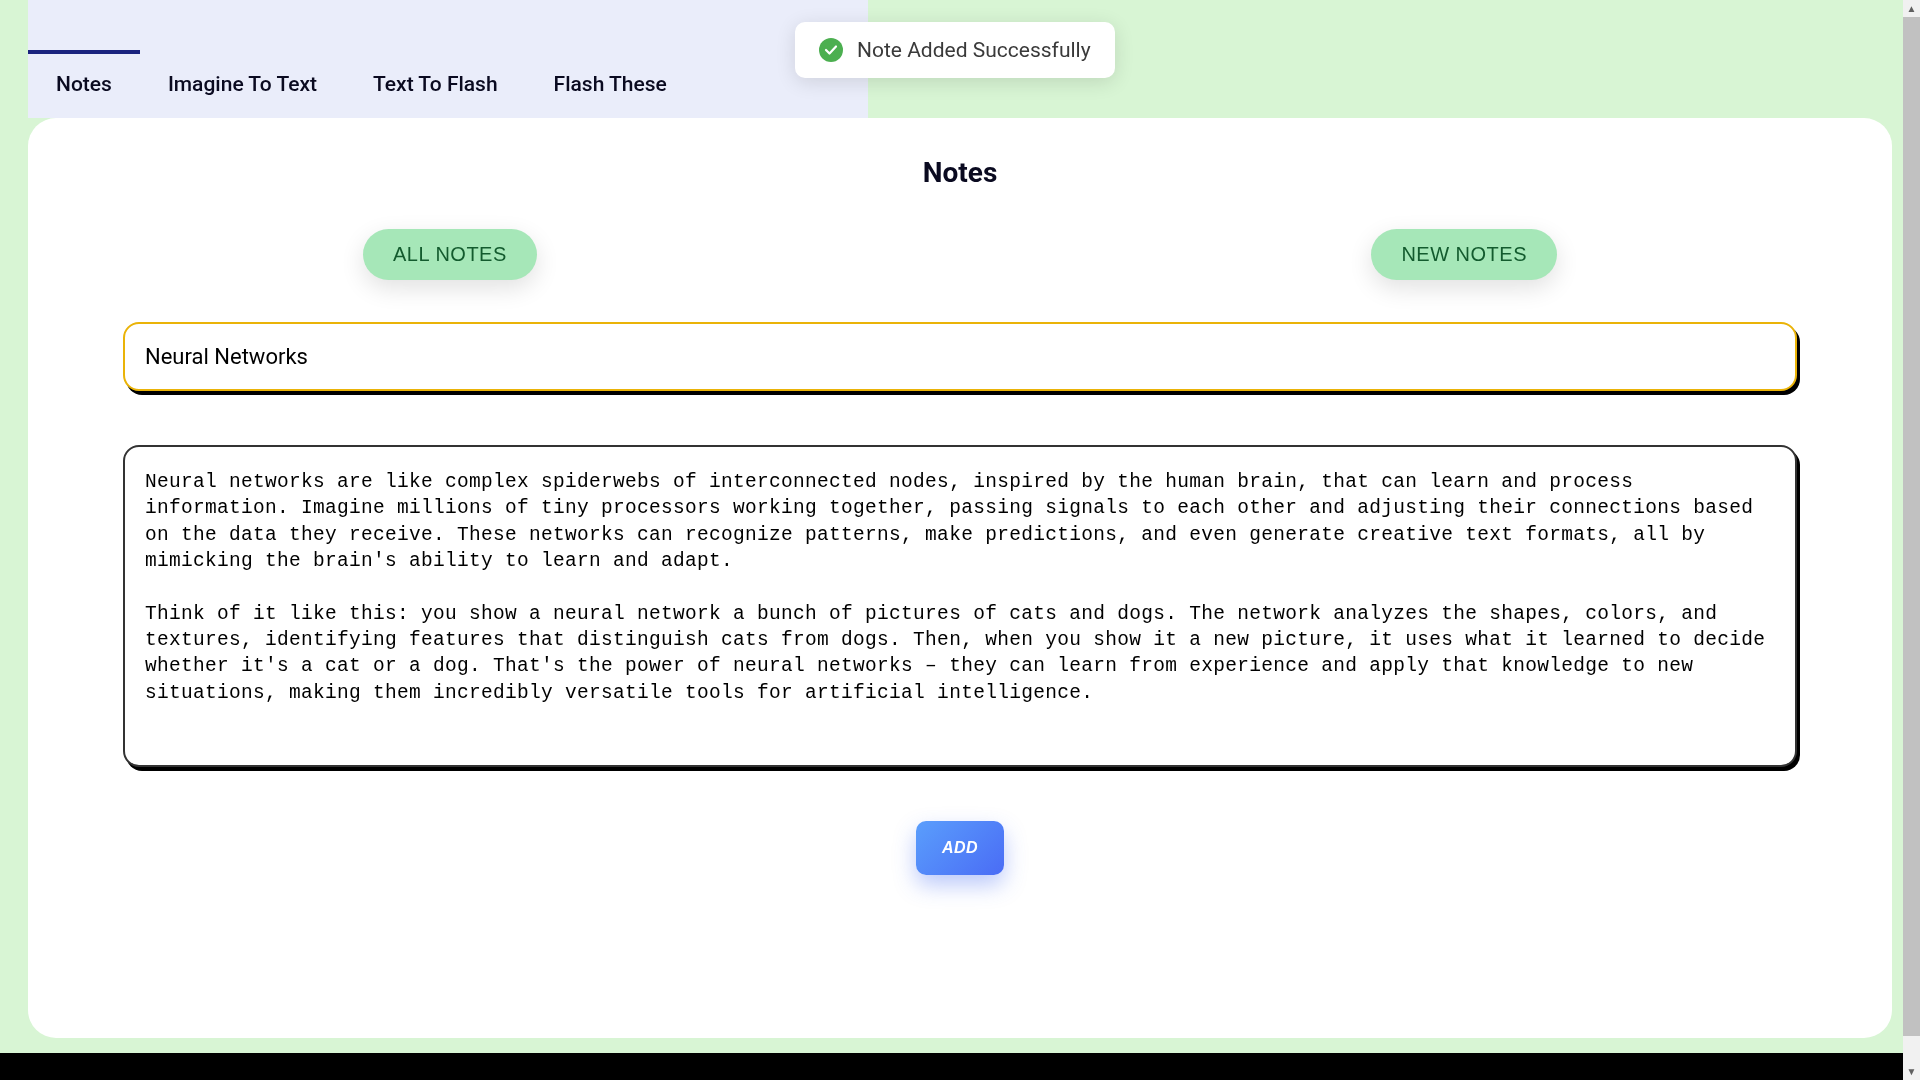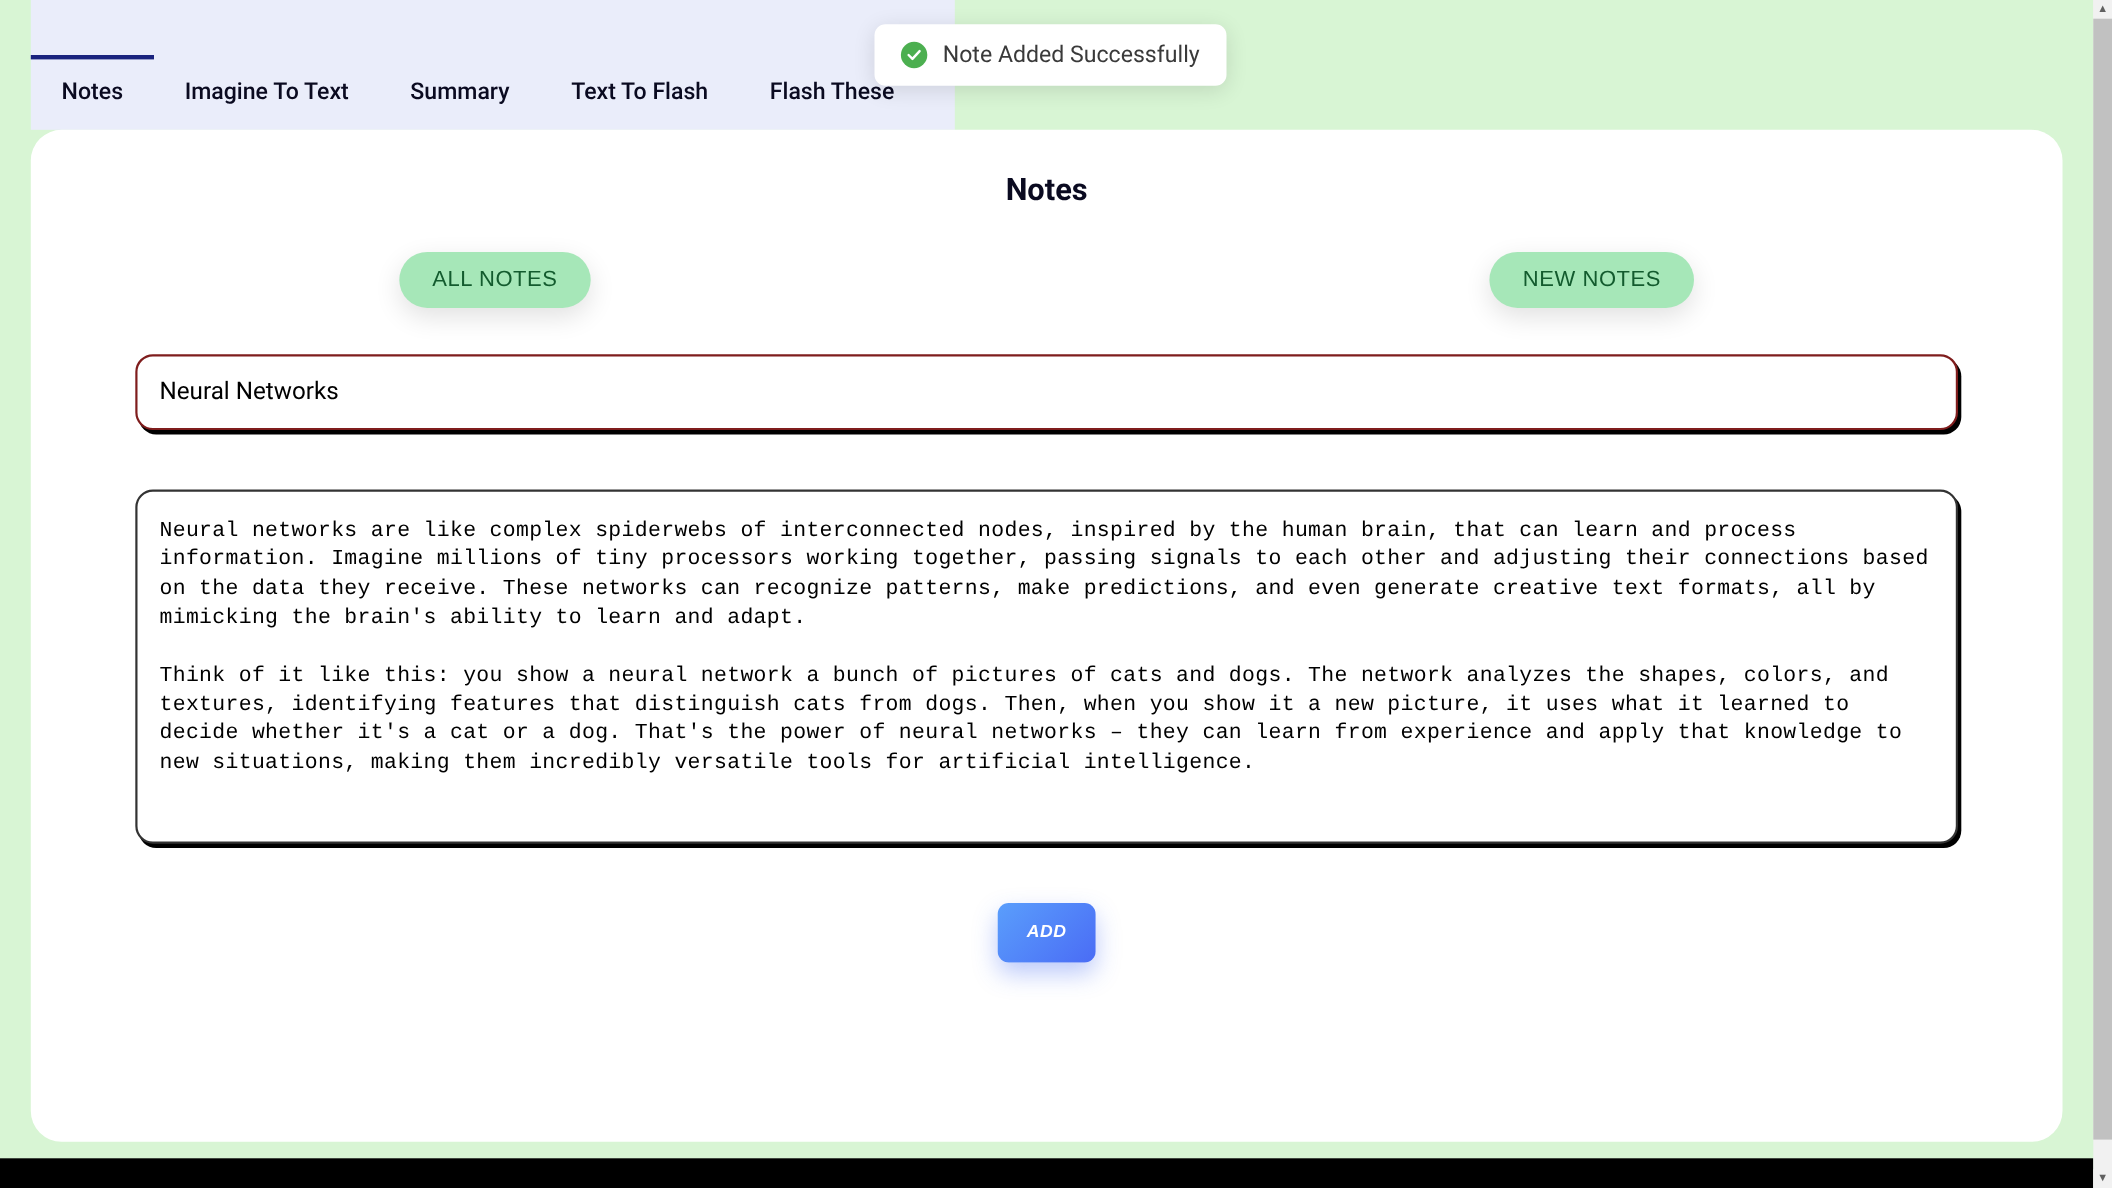--- a/index.html
+++ b/index.html
@@ -51,21 +51,21 @@
     }
     .scrollbar-thumb {
       position: absolute;
       right: 0;
       top: 17px;
       width: 17px;
       height: 1019px;
       background: #c1c1c1;
     }
     .page-wrap {
-      padding-right: 17px;
+      padding-right: 0;
       height: 100%;
       position: relative;
     }
     .tabs-bar {
       background: #eaedfa;
       margin-left: 28px;
       display: flex;
       height: 118px;
       align-items: flex-end;
       position: relative;
@@ -145,21 +145,21 @@
       cursor: pointer;
       box-shadow: 0 8px 24px rgba(0,0,0,0.12);
       letter-spacing: 0.5px;
     }
     .title-input {
       margin: 0 95px;
       display: block;
       width: calc(100% - 190px);
       padding: 20px 20px;
       font-size: 22px;
-      border: 2px solid #7f1d1d;
+      border: 2px solid #eab308;
       border-radius: 16px;
       box-shadow: 3px 4px 0 #000;
       outline: none;
       font-family: inherit;
     }
     .content-textarea {
       margin: 54px 95px 0 95px;
       display: block;
       width: calc(100% - 190px);
       padding: 22px 20px;
@@ -208,21 +208,20 @@
       <svg width="14" height="14" viewBox="0 0 14 14" fill="none">
         <path d="M2 7 L5.5 10.5 L12 3.5" stroke="#fff" stroke-width="2.2" stroke-linecap="round" stroke-linejoin="round"></path>
       </svg>
     </span>
     <span class="toast-text">Note Added Successfully</span>
   </div>
 
   <div class="tabs-bar">
     <div class="tab active">Notes</div>
     <div class="tab">Imagine To Text</div>
-    <div class="tab">Summary</div>
     <div class="tab">Text To Flash</div>
     <div class="tab">Flash These</div>
   </div>
 
   <div class="card">
     <h1 class="card-title">Notes</h1>
 
     <div class="pill-row">
       <button class="pill">ALL NOTES</button>
       <button class="pill">NEW NOTES</button>

